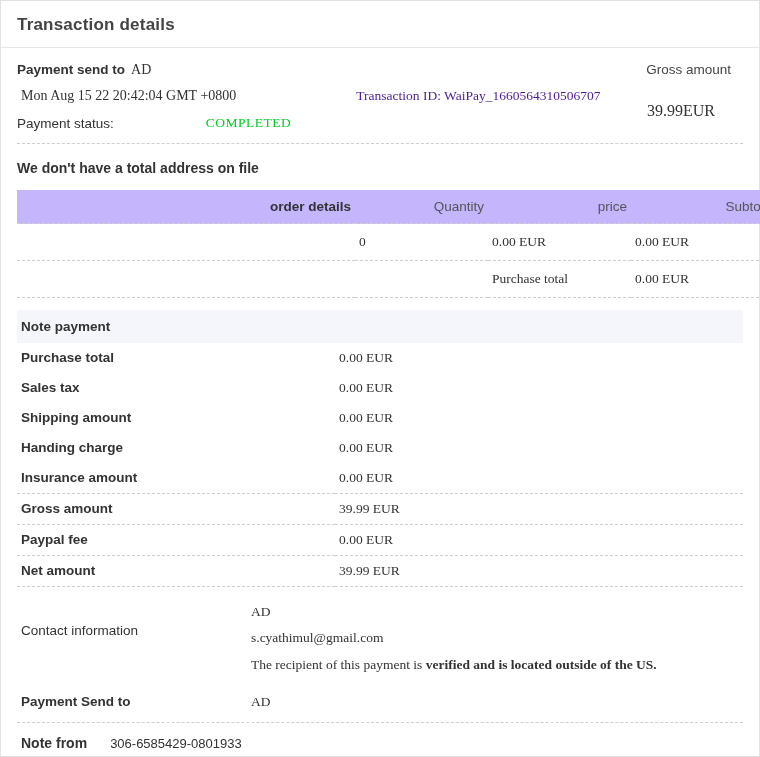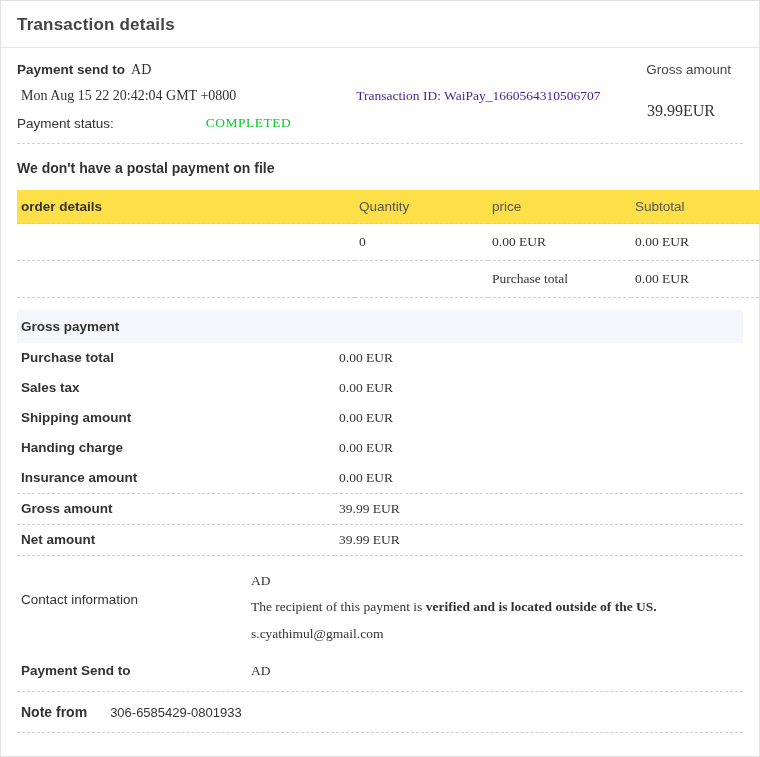--- a/index.html
+++ b/index.html
@@ -113,24 +113,24 @@
     font-weight: bold;
     color: #333333;
     padding: 16px 0 14px 0;
   }
   .table {
     width: 100%;
     border-collapse: collapse;
     table-layout: fixed;
   }
   .table th {
-    background: #fde047;
-    font-size: 13.5px;
-    font-weight: bold;
-    text-align: left;
+    background: #c4b5fd;
+    font-size: 13.5px;
+    font-weight: bold;
+    text-align: right;
     color: #333333;
     padding: 9px 4px;
   }
   .table th.colq, .table th.colp, .table th.cols {
     font-weight: normal;
     color: #555555;
   }
   .table td {
     font-family: "Liberation Serif", serif;
     font-size: 13.5px;
@@ -263,21 +263,21 @@
           <span>WaiPay_1660564310506707</span>
         </span>
       </div>
 
       <div class="row-line3">
         <span class="status-label">Payment status:</span>
         <span class="status-value">COMPLETED</span>
       </div>
     </div>
 
-    <div class="postal-note">We don't have a postal payment on file</div>
+    <div class="postal-note">We don't have a total address on file</div>
 
     <table class="table">
       <thead>
         <tr>
           <th class="c1">order details</th>
           <th class="c2 colq">Quantity</th>
           <th class="c3 colp">price</th>
           <th class="c4 cols">Subtotal</th>
         </tr>
       </thead>
@@ -290,21 +290,21 @@
         </tr>
         <tr>
           <td></td>
           <td></td>
           <td class="purchase-total-cell">Purchase total</td>
           <td>0.00 EUR</td>
         </tr>
       </tbody>
     </table>
 
-    <div class="your-payment-bar">Gross payment</div>
+    <div class="your-payment-bar">Note payment</div>
 
     <table class="pay-table">
       <tbody>
         <tr>
           <td class="k">Purchase total</td>
           <td class="v">0.00 EUR</td>
         </tr>
         <tr>
           <td class="k">Sales tax</td>
           <td class="v">0.00 EUR</td>
@@ -317,34 +317,38 @@
           <td class="k">Handing charge</td>
           <td class="v">0.00 EUR</td>
         </tr>
         <tr class="dash">
           <td class="k">Insurance amount</td>
           <td class="v">0.00 EUR</td>
         </tr>
         <tr class="dash">
           <td class="k">Gross amount</td>
           <td class="v">39.99 EUR</td>
+        </tr>
+        <tr class="dash">
+          <td class="k">Paypal fee</td>
+          <td class="v">0.00 EUR</td>
         </tr>
         <tr class="dash">
           <td class="k">Net amount</td>
           <td class="v">39.99 EUR</td>
         </tr>
       </tbody>
     </table>
 
     <div class="contact-block">
       <div class="contact-key">Contact information</div>
       <div class="contact-val">
         <div>AD</div>
+        <div>s.cyathimul@gmail.com</div>
         <div><span>The recipient of this payment is </span><span class="strongtxt">verified and is located outside of the US.</span></div>
-        <div>s.cyathimul@gmail.com</div>
       </div>
     </div>
 
     <div class="sendto-block">
       <div class="sendto-key">Payment Send to</div>
       <div class="sendto-val">AD</div>
     </div>
 
     <div class="note-block">
       <span class="note-key">Note from</span>

